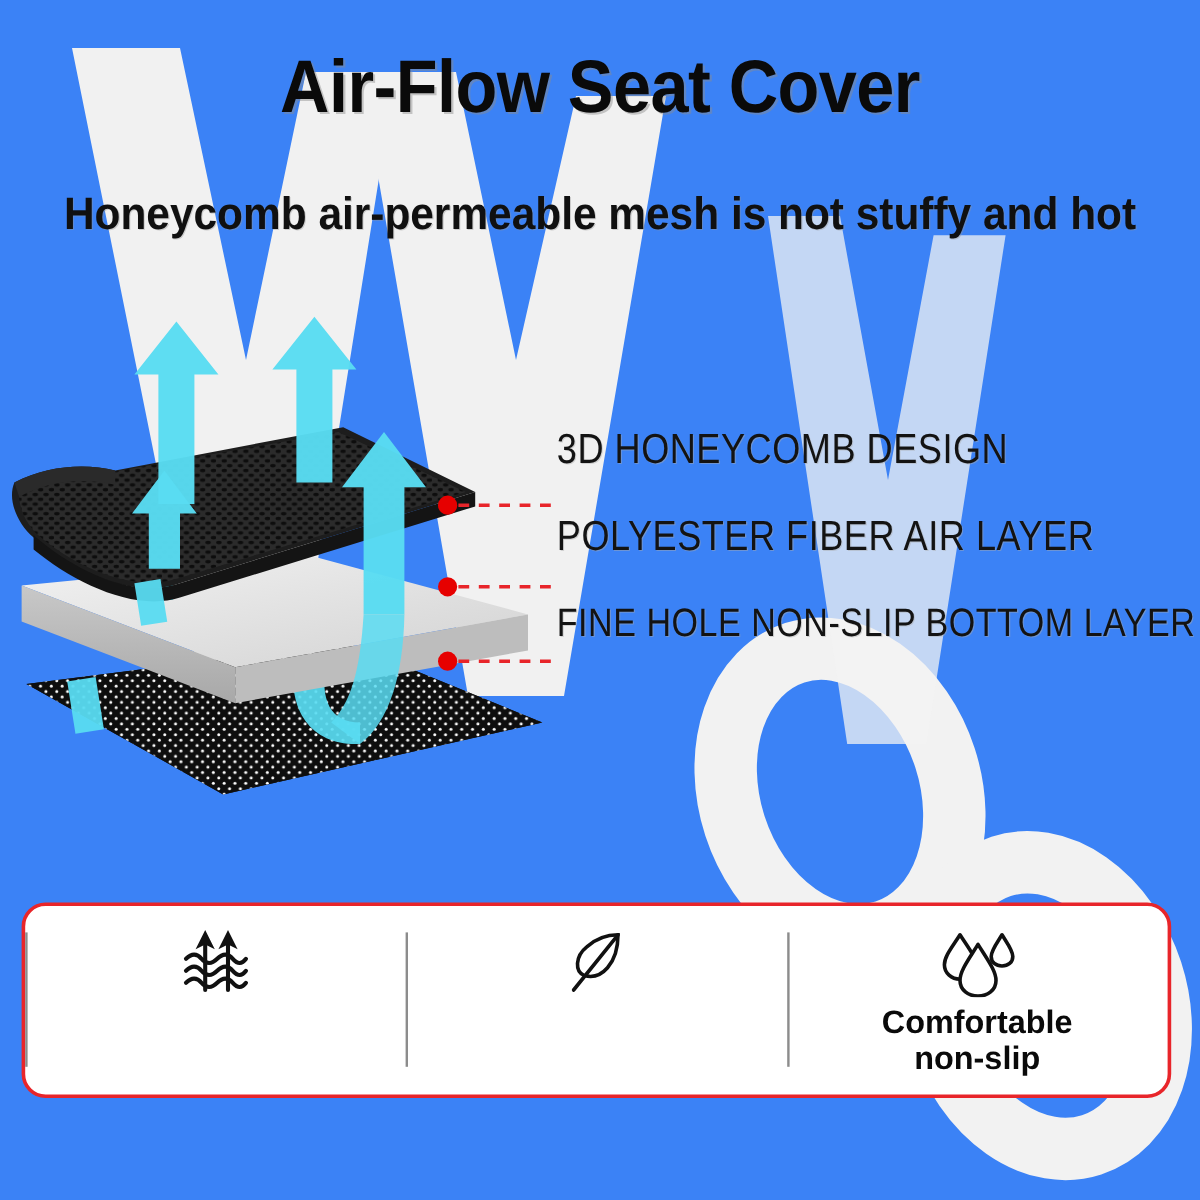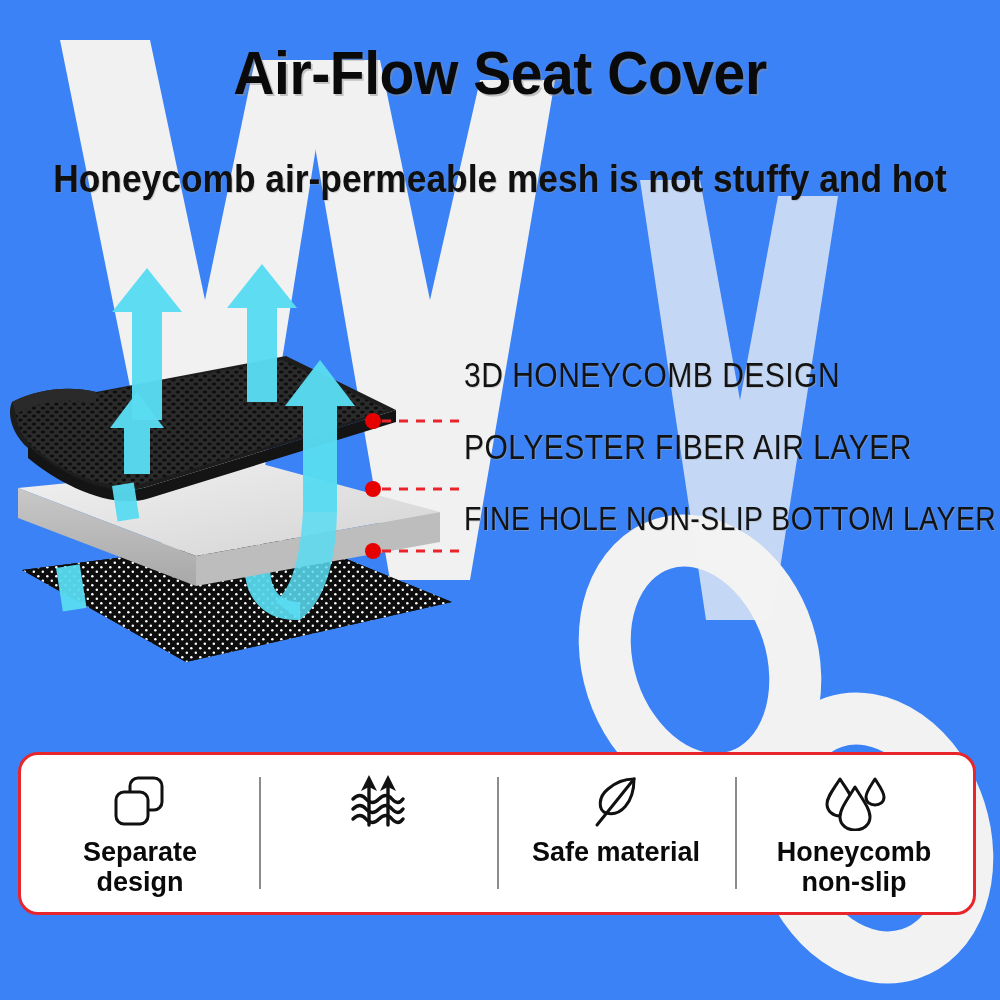--- a/index.html
+++ b/index.html
@@ -258,30 +258,20 @@
   </svg>
 
   <div id="callouts">
     <div id="callout-label-0" class="callout-label">3D HONEYCOMB DESIGN</div>
     <div id="callout-label-1" class="callout-label">POLYESTER FIBER AIR LAYER</div>
     <div id="callout-label-2" class="callout-label">FINE HOLE NON-SLIP BOTTOM LAYER</div>
   </div>
 
   <div id="feature-bar">
 
-    <div class="feature-cell">
-      <div class="feature-icon">
-        <svg width="60" height="56" viewBox="0 0 60 56">
-          <rect x="20" y="4" width="32" height="32" rx="8" ry="8" fill="#ffffff" stroke="#111111" stroke-width="3"></rect>
-          <rect x="6" y="18" width="32" height="32" rx="8" ry="8" fill="#ffffff" stroke="#111111" stroke-width="3"></rect>
-        </svg>
-      </div>
-      <div class="feature-label">Separate
-design</div>
-    </div>
 
     <div class="feature-cell">
       <div class="feature-divider"></div>
       <div class="feature-icon">
         <svg width="62" height="58" viewBox="0 0 62 58">
           <g stroke="#111111" stroke-width="3.4" fill="none" stroke-linecap="round">
             <path d="M6 26 q7 -7 13 0 t13 0 t13 0 t11 0"></path>
             <path d="M6 36 q7 -7 13 0 t13 0 t13 0 t11 0"></path>
             <path d="M6 46 q7 -7 13 0 t13 0 t13 0 t11 0"></path>
             <line x1="22" y1="52" x2="22" y2="10"></line>
@@ -296,33 +286,32 @@
     <div class="feature-cell">
       <div class="feature-divider"></div>
       <div class="feature-icon">
         <svg width="56" height="58" viewBox="0 0 56 58">
           <g stroke="#111111" stroke-width="3" fill="none" stroke-linecap="round">
             <path d="M46 6 C 46 30, 32 44, 18 40 C 10 37, 10 24, 20 16 C 28 9, 38 6, 46 6 Z"></path>
             <line x1="46" y1="6" x2="9" y2="52"></line>
           </g>
         </svg>
       </div>
-      <div class="feature-label">Safe material</div>
     </div>
 
     <div class="feature-cell">
       <div class="feature-divider"></div>
       <div class="feature-icon">
         <svg width="66" height="58" viewBox="0 0 66 58">
           <g stroke="#111111" stroke-width="3" fill="none" stroke-linejoin="round">
             <path d="M19 6 C 12 17, 6 24, 6 31 C 6 38, 12 43, 19 43 C 26 43, 32 38, 32 31 C 32 24, 26 17, 19 6 Z"></path>
             <path d="M34 14 C 26 27, 19 36, 19 44 C 19 52, 26 57, 34 57 C 42 57, 49 52, 49 44 C 49 36, 42 27, 34 14 Z" fill="#ffffff"></path>
             <path d="M54 6 C 49 14, 45 19, 45 24 C 45 29, 49 32, 54 32 C 59 32, 63 29, 63 24 C 63 19, 59 14, 54 6 Z"></path>
           </g>
         </svg>
       </div>
-      <div class="feature-label">Honeycomb
+      <div class="feature-label">Comfortable
 non-slip</div>
     </div>
 
   </div>
 
 </div>
 
 </body></html>

